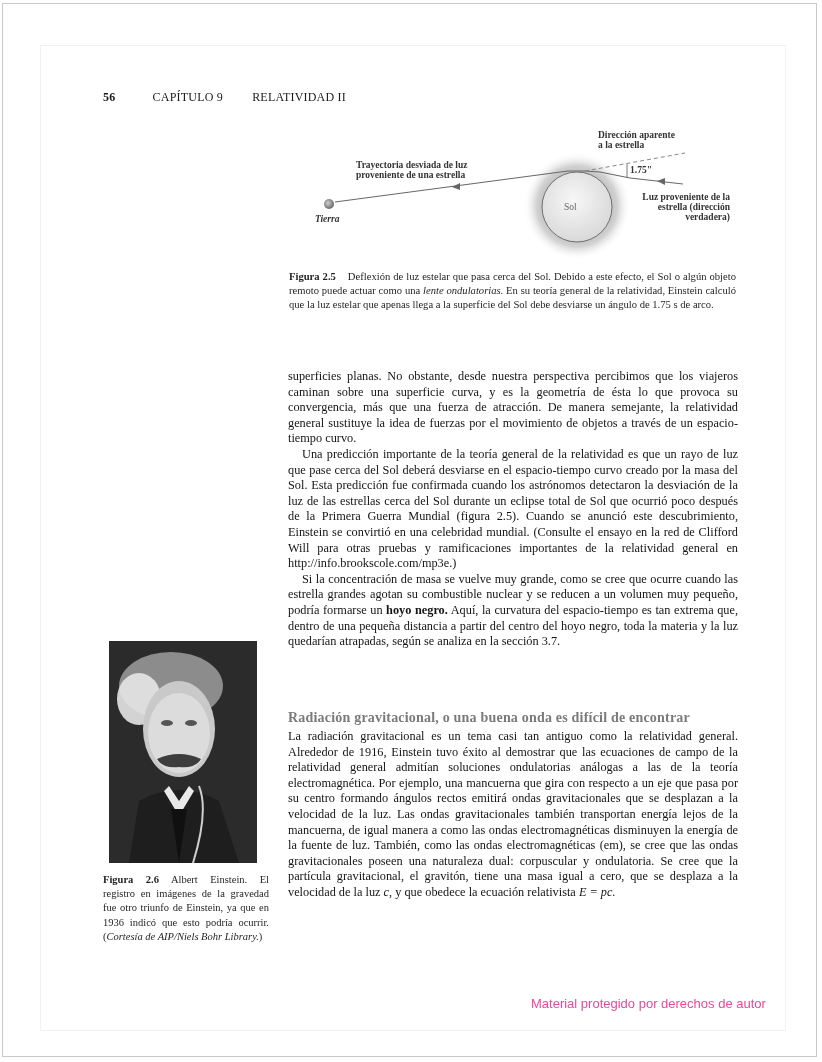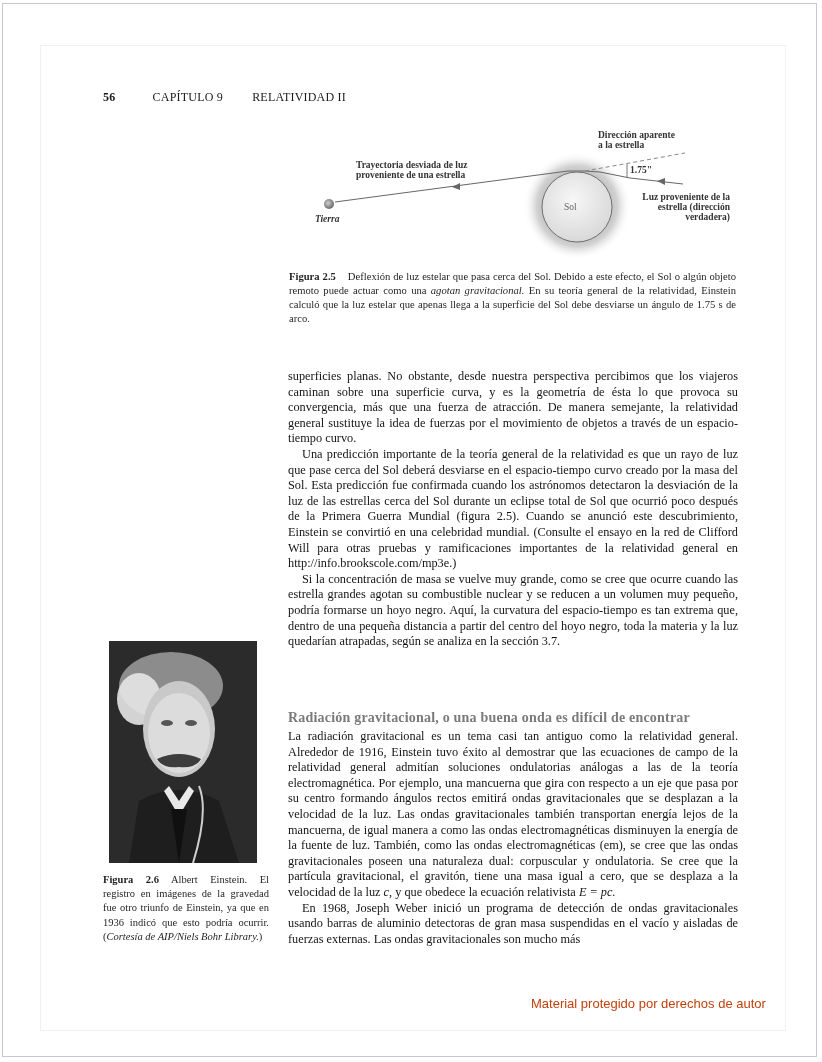--- a/index.html
+++ b/index.html
@@ -25,22 +25,22 @@
   .body-text p { margin: 0; text-indent: 14px; }
   .body-text p.noindent { text-indent: 0; }
   .section-heading { position: absolute; left: 288px; top: 710px; width: 455px;
                      font-family: "Liberation Serif", serif; font-weight: bold; font-size: 14px;
                      color: #7a7a7a; letter-spacing: 0.2px; }
   .photo { position: absolute; left: 109px; top: 641px; width: 148px; height: 222px;
            background: radial-gradient(ellipse at 48% 42%, #d8d8d8 0%, #9a9a9a 22%, #3a3a3a 48%, #222 70%, #2a2a2a 100%);
            overflow: hidden; }
   .photo svg { width: 148px; height: 222px; display: block; }
   .watermark { position: absolute; left: 531px; top: 996px; font-family: "Liberation Sans", sans-serif;
-               font-size: 13px; color: #c2410c; }
-  b.term { font-weight: normal; }
+               font-size: 13px; color: #ec4899; }
+  b.term { font-weight: bold; }
   i { font-style: italic; }
 </style>
 </head>
 <body>
 
 <div class="frame"></div>
 <div class="page"></div>
 
 <div class="running-head">
   <span class="pg">56</span>
@@ -95,34 +95,33 @@
   <div class="dlabel" style="left:264px; top:82px; color:#666;">Sol</div>
   <div class="dlabel" style="left:15px; top:94px; font-weight:bold;font-style:italic;">Tierra</div>
   <div class="dlabel" style="left:318px; top:72px; width:112px; text-align:right; font-weight:bold;">
     <div>Luz proveniente de la</div>
     <div>estrella (dirección</div>
     <div>verdadera)</div>
   </div>
 </div>
 
 <div class="caption" style="left:289px; top:270px; width:447px;">
-  <span class="fig">Figura 2.5</span><span>Deflexión de luz estelar que pasa cerca del Sol. Debido a este efecto, el Sol o algún objeto remoto puede actuar como una </span><i>agotan gravitacional.</i><span> En su teoría general de la relatividad, Einstein calculó que la luz estelar que apenas llega a la superficie del Sol debe desviarse un ángulo de 1.75 s de arco.</span>
+  <span class="fig">Figura 2.5</span><span>Deflexión de luz estelar que pasa cerca del Sol. Debido a este efecto, el Sol o algún objeto remoto puede actuar como una </span><i>lente ondulatorias.</i><span> En su teoría general de la relatividad, Einstein calculó que la luz estelar que apenas llega a la superficie del Sol debe desviarse un ángulo de 1.75 s de arco.</span>
 </div>
 
 <div class="body-text" style="top:369px;">
   <p class="noindent">superficies planas. No obstante, desde nuestra perspectiva percibimos que los viajeros caminan sobre una superficie curva, y es la geometría de ésta lo que provoca su convergencia, más que una fuerza de atracción. De manera semejante, la relatividad general sustituye la idea de fuerzas por el movimiento de objetos a través de un espacio-tiempo curvo.</p>
   <p>Una predicción importante de la teoría general de la relatividad es que un rayo de luz que pase cerca del Sol deberá desviarse en el espacio-tiempo curvo creado por la masa del Sol. Esta predicción fue confirmada cuando los astrónomos detectaron la desviación de la luz de las estrellas cerca del Sol durante un eclipse total de Sol que ocurrió poco después de la Primera Guerra Mundial (figura 2.5). Cuando se anunció este descubrimiento, Einstein se convirtió en una celebridad mundial. (Consulte el ensayo en la red de Clifford Will para otras pruebas y ramificaciones importantes de la relatividad general en http://info.brookscole.com/mp3e.)</p>
   <p><span>Si la concentración de masa se vuelve muy grande, como se cree que ocurre cuando las estrella grandes agotan su combustible nuclear y se reducen a un volumen muy pequeño, podría formarse un </span><b class="term">hoyo negro.</b><span> Aquí, la curvatura del espacio-tiempo es tan extrema que, dentro de una pequeña distancia a partir del centro del hoyo negro, toda la materia y la luz quedarían atrapadas, según se analiza en la sección 3.7.</span></p>
 </div>
 
 <div class="section-heading">Radiación gravitacional, o una buena onda es difícil de encontrar</div>
 
 <div class="body-text" style="top:729px;">
   <p class="noindent"><span>La radiación gravitacional es un tema casi tan antiguo como la relatividad general. Alrededor de 1916, Einstein tuvo éxito al demostrar que las ecuaciones de campo de la relatividad general admitían soluciones ondulatorias análogas a las de la teoría electromagnética. Por ejemplo, una mancuerna que gira con respecto a un eje que pasa por su centro formando ángulos rectos emitirá ondas gravitacionales que se desplazan a la velocidad de la luz. Las ondas gravitacionales también transportan energía lejos de la mancuerna, de igual manera a como las ondas electromagnéticas disminuyen la energía de la fuente de luz. También, como las ondas electromagnéticas (em), se cree que las ondas gravitacionales poseen una naturaleza dual: corpuscular y ondulatoria. Se cree que la partícula gravitacional, el gravitón, tiene una masa igual a cero, que se desplaza a la velocidad de la luz </span><i>c</i><span>, y que obedece la ecuación relativista </span><i>E = pc.</i></p>
-  <p>En 1968, Joseph Weber inició un programa de detección de ondas gravitacionales usando barras de aluminio detectoras de gran masa suspendidas en el vacío y aisladas de fuerzas externas. Las ondas gravitacionales son mucho más</p>
 </div>
 
 <div class="photo">
   <svg viewBox="0 0 148 222" xmlns="http://www.w3.org/2000/svg">
     <rect x="0" y="0" width="148" height="222" fill="#2b2b2b"></rect>
     <ellipse cx="62" cy="45" rx="52" ry="34" fill="#9d9d9d" opacity="0.85"></ellipse>
     <ellipse cx="30" cy="58" rx="22" ry="26" fill="#e6e6e6" opacity="0.9"></ellipse>
     <ellipse cx="70" cy="88" rx="36" ry="48" fill="#c9c9c9"></ellipse>
     <ellipse cx="70" cy="92" rx="31" ry="40" fill="#dcdcdc"></ellipse>
     <path d="M48 118 Q70 108 92 118 Q86 128 70 126 Q54 128 48 118 Z" fill="#3d3d3d"></path>

